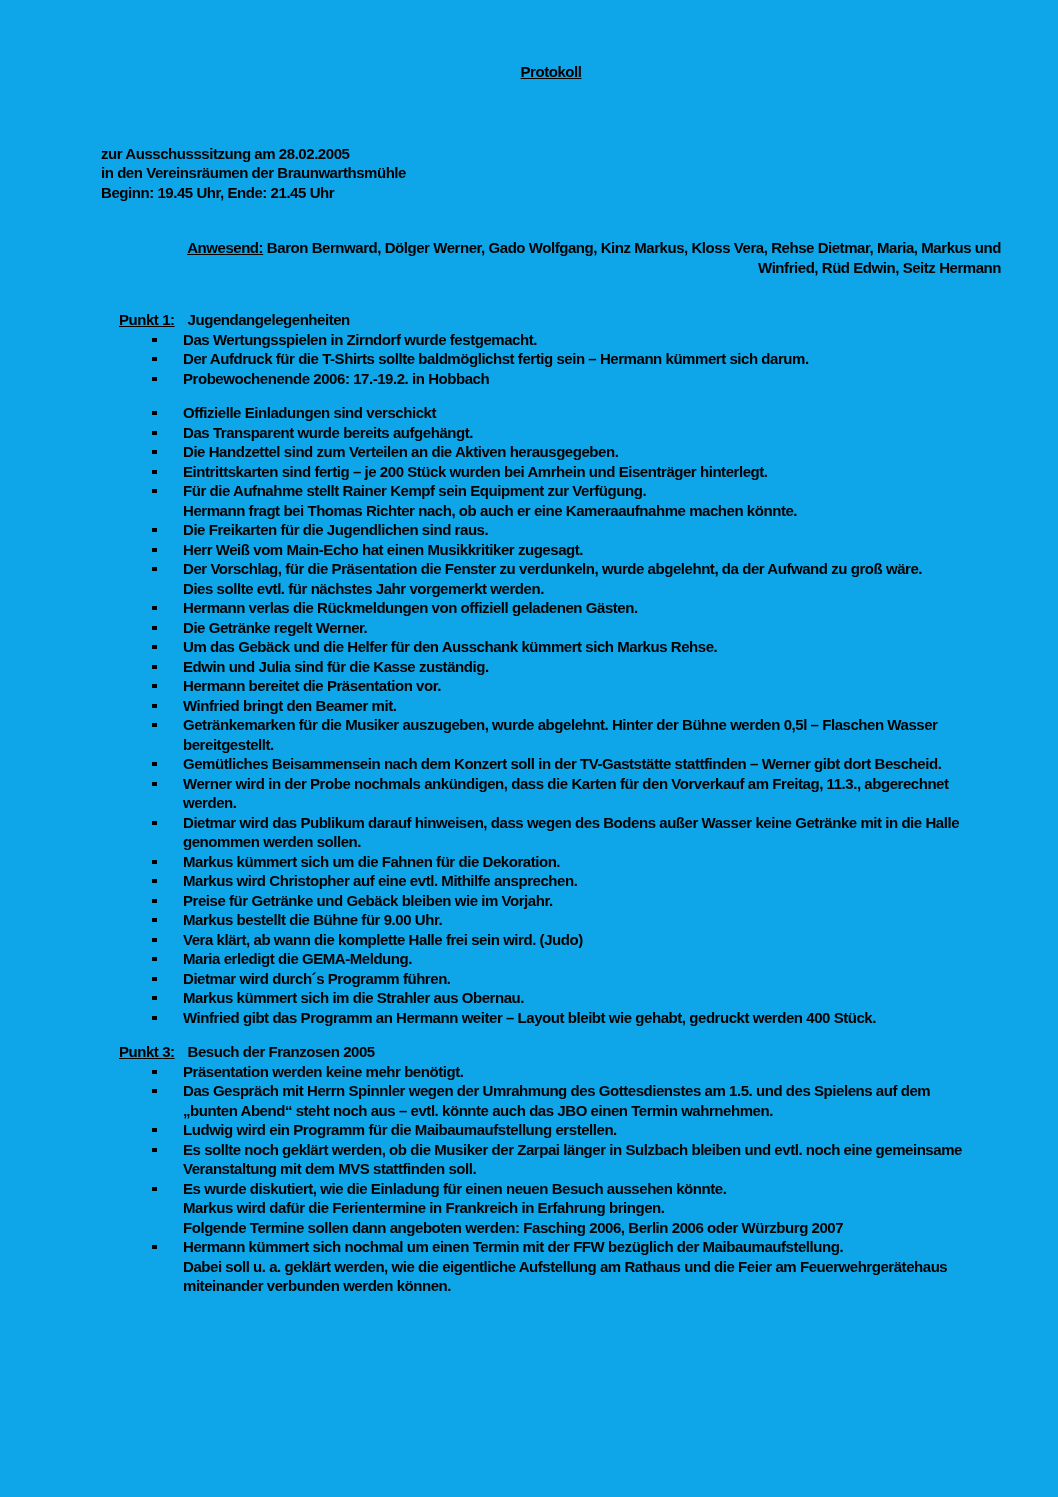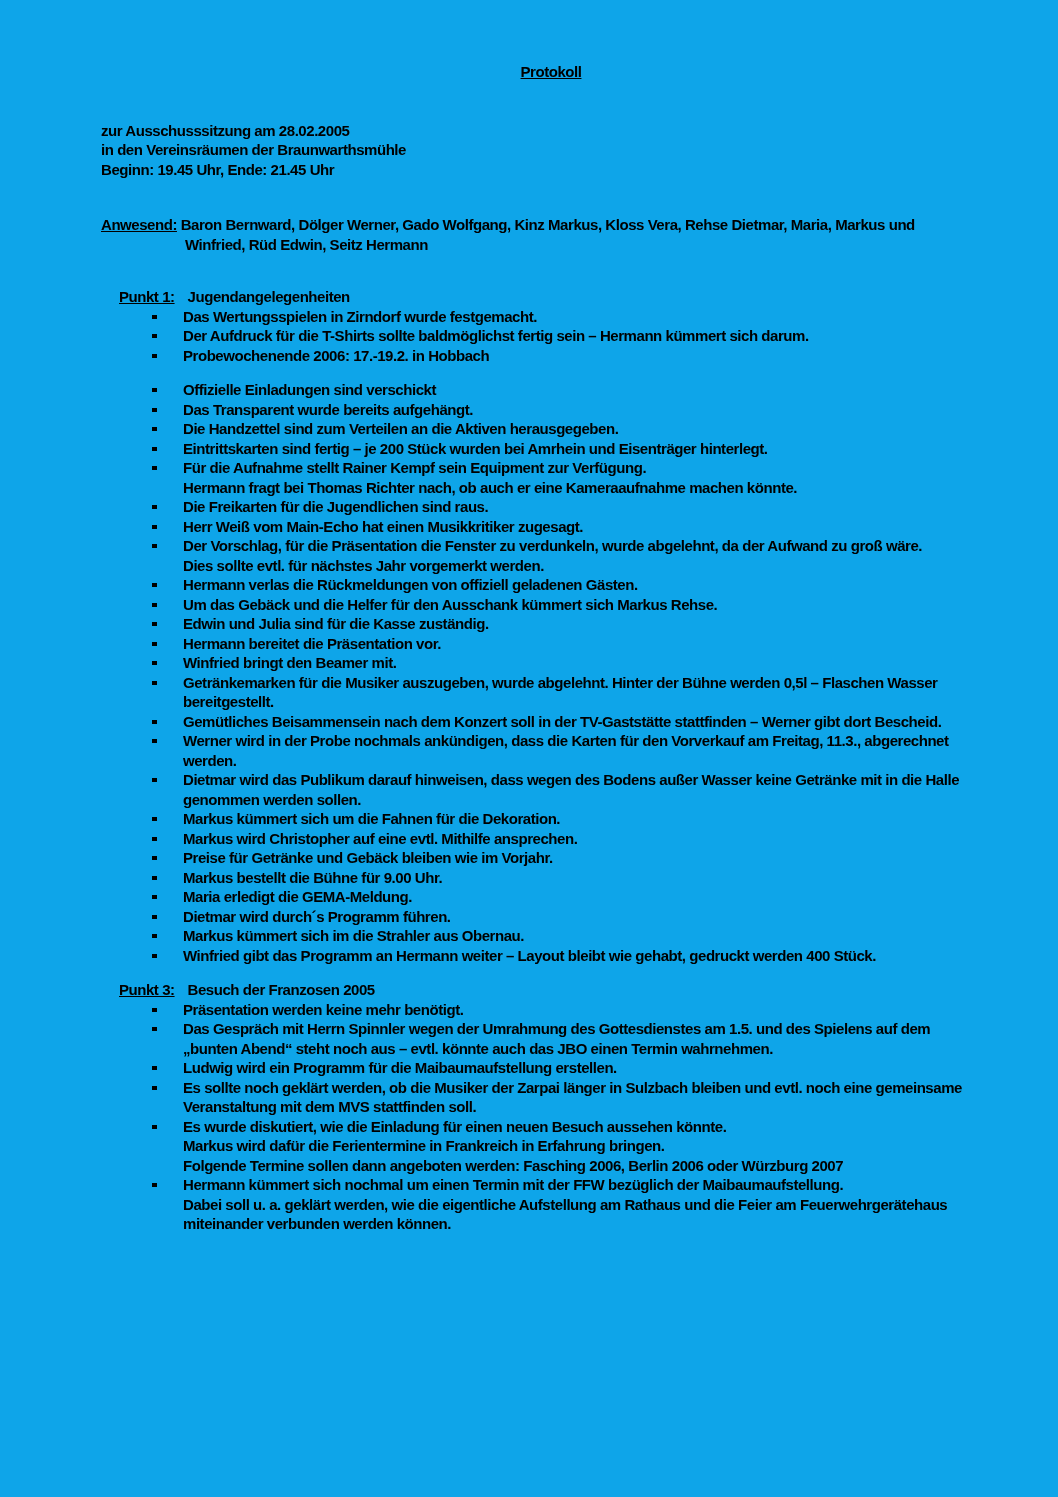--- a/index.html
+++ b/index.html
@@ -20,23 +20,23 @@
     position: absolute;
     left: 101px;
     top: 62px;
     width: 900px;
   }
   .doc-title {
     text-align: center;
     text-decoration: underline;
     white-space: nowrap;
   }
-  .intro { margin-top: 39px; }
+  .intro { margin-top: 62px; }
   .intro .line { white-space: nowrap; }
-  .attendees { margin-top: 36px; }
+  .attendees { margin-top: 36px; text-align: right; }
   .attendees .line { white-space: nowrap; }
   .attendees .cont { padding-left: 84px; }
   .label-underline { text-decoration: underline; }
   .section { margin-top: 15px; margin-left: 18px; }
   .section.first { margin-top: 33px; }
   .sec-head { white-space: nowrap; }
   .sec-title { margin-left: 13px; }
   .item-line {
     position: relative;
     padding-left: 64px;
@@ -88,36 +88,37 @@
             <div class="item-line"><span class="bullet"></span><span>Das Transparent wurde bereits aufgehängt.</span></div>
             <div class="item-line"><span class="bullet"></span><span>Die Handzettel sind zum Verteilen an die Aktiven herausgegeben.</span></div>
             <div class="item-line"><span class="bullet"></span><span>Eintrittskarten sind fertig – je 200 Stück wurden bei Amrhein und Eisenträger hinterlegt.</span></div>
             <div class="item-line"><span class="bullet"></span><span>Für die Aufnahme stellt Rainer Kempf sein Equipment zur Verfügung.</span></div>
             <div class="item-line"><span>Hermann fragt bei Thomas Richter nach, ob auch er eine Kameraaufnahme machen könnte.</span></div>
             <div class="item-line"><span class="bullet"></span><span>Die Freikarten für die Jugendlichen sind raus.</span></div>
             <div class="item-line"><span class="bullet"></span><span>Herr Weiß vom Main-Echo hat einen Musikkritiker zugesagt.</span></div>
             <div class="item-line"><span class="bullet"></span><span>Der Vorschlag, für die Präsentation die Fenster zu verdunkeln, wurde abgelehnt, da der Aufwand zu groß wäre.</span></div>
             <div class="item-line"><span>Dies sollte evtl. für nächstes Jahr vorgemerkt werden.</span></div>
             <div class="item-line"><span class="bullet"></span><span>Hermann verlas die Rückmeldungen von offiziell geladenen Gästen.</span></div>
+            <div class="item-line"><span class="bullet"></span><span>Die Getränke regelt Werner.</span></div>
             <div class="item-line"><span class="bullet"></span><span>Um das Gebäck und die Helfer für den Ausschank kümmert sich Markus Rehse.</span></div>
             <div class="item-line"><span class="bullet"></span><span>Edwin und Julia sind für die Kasse zuständig.</span></div>
             <div class="item-line"><span class="bullet"></span><span>Hermann bereitet die Präsentation vor.</span></div>
             <div class="item-line"><span class="bullet"></span><span>Winfried bringt den Beamer mit.</span></div>
             <div class="item-line"><span class="bullet"></span><span>Getränkemarken für die Musiker auszugeben, wurde abgelehnt. Hinter der Bühne werden 0,5l – Flaschen Wasser</span></div>
             <div class="item-line"><span>bereitgestellt.</span></div>
             <div class="item-line"><span class="bullet"></span><span>Gemütliches Beisammensein nach dem Konzert soll in der TV-Gaststätte stattfinden – Werner gibt dort Bescheid.</span></div>
             <div class="item-line"><span class="bullet"></span><span>Werner wird in der Probe nochmals ankündigen, dass die Karten für den Vorverkauf am Freitag, 11.3., abgerechnet</span></div>
             <div class="item-line"><span>werden.</span></div>
             <div class="item-line"><span class="bullet"></span><span>Dietmar wird das Publikum darauf hinweisen, dass wegen des Bodens außer Wasser keine Getränke mit in die Halle</span></div>
             <div class="item-line"><span>genommen werden sollen.</span></div>
             <div class="item-line"><span class="bullet"></span><span>Markus kümmert sich um die Fahnen für die Dekoration.</span></div>
             <div class="item-line"><span class="bullet"></span><span>Markus wird Christopher auf eine evtl. Mithilfe ansprechen.</span></div>
             <div class="item-line"><span class="bullet"></span><span>Preise für Getränke und Gebäck bleiben wie im Vorjahr.</span></div>
             <div class="item-line"><span class="bullet"></span><span>Markus bestellt die Bühne für 9.00 Uhr.</span></div>
-            <div class="item-line"><span class="bullet"></span></div>
+            <div class="item-line"><span class="bullet"></span><span>Vera klärt, ab wann die komplette Halle frei sein wird. (Judo)</span></div>
             <div class="item-line"><span class="bullet"></span><span>Maria erledigt die GEMA-Meldung.</span></div>
             <div class="item-line"><span class="bullet"></span><span>Dietmar wird durch´s Programm führen.</span></div>
             <div class="item-line"><span class="bullet"></span><span>Markus kümmert sich im die Strahler aus Obernau.</span></div>
             <div class="item-line"><span class="bullet"></span></div>
             <div class="item-line"><span class="bullet"></span><span>Winfried gibt das Programm an Hermann weiter – Layout bleibt wie gehabt, gedruckt werden 400 Stück.</span></div>
           </div>
   </div>
 
   <div class="section">
     <div class="sec-head">

